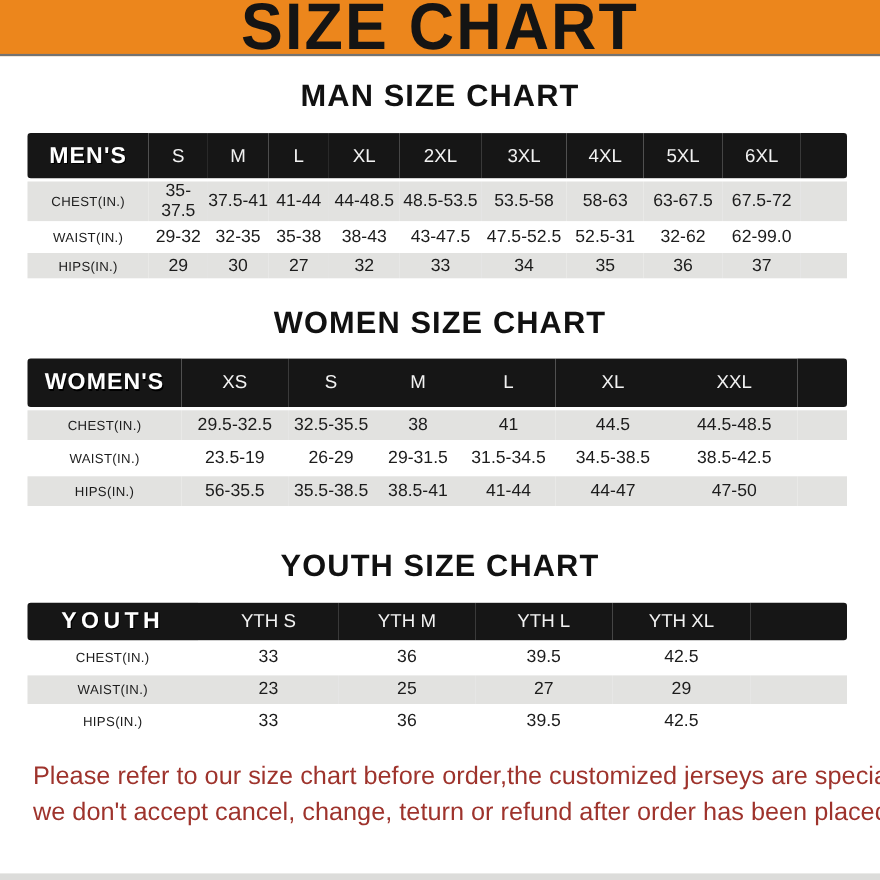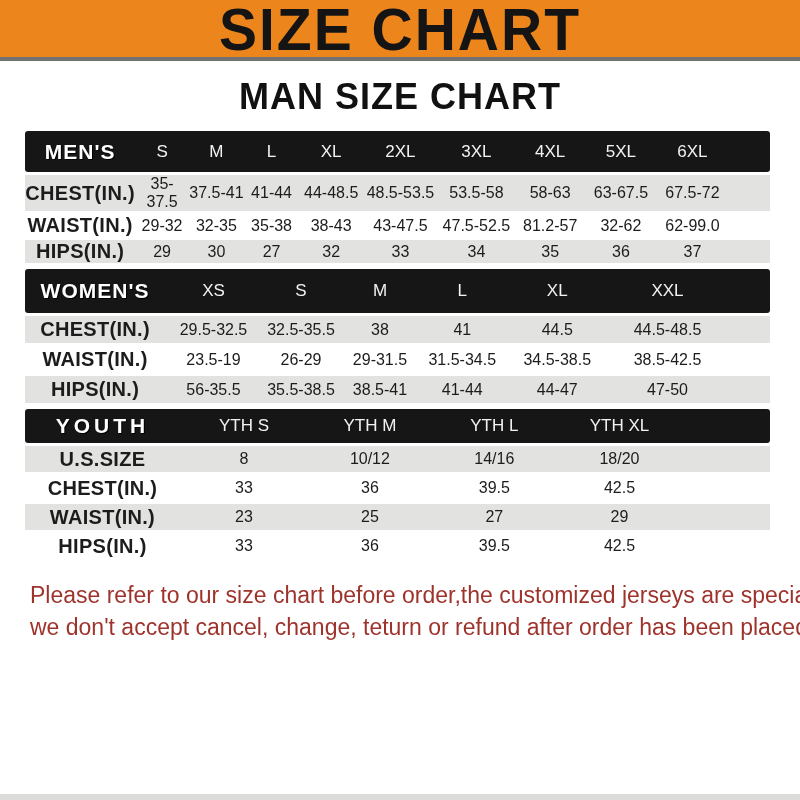--- a/index.html
+++ b/index.html
@@ -8,40 +8,40 @@
   .page {
     position: relative;
     width: 800px;
     height: 800px;
     background: #ffffff;
     overflow: hidden;
   }
 
   
   .banner {
-    height: 61px;
+    height: 51px;
     background: #EC861C;
-    border-bottom: 4px solid #737373;
+    border-bottom: 2px solid #737373;
     display: flex;
     align-items: center;
     justify-content: center;
   }
   .banner-title {
     font-size: 57px;
     font-weight: bold;
     letter-spacing: 2px;
     color: #141414;
     transform: scaleY(1.05);
     white-space: nowrap;
   }
 
   
   .section-heading {
     text-align: center;
-    font-size: 36px;
+    font-size: 28px;
     line-height: 31px;
     font-weight: bold;
     letter-spacing: 1px;
     color: #111;
   }
   .sh-0 { margin: 20px 0 16px 0; }
   .sh-1 { margin: 22px 0 14px 0; }
   .sh-2 { margin: 36px 0 15px 0; }
 
   
@@ -75,21 +75,21 @@
   .bar-1 th { height: 44px; }
   .bar-2 th { height: 34px; }
   .bar-2 .corner { letter-spacing: 4px; }
 
   tbody td {
     text-align: center;
     vertical-align: middle;
     font-size: 16px;
     color: #1c1c1c;
   }
-  .row-label { font-size: 20px; letter-spacing: 0.3px; font-weight: bold; }
+  .row-label { font-size: 12px; letter-spacing: 0.3px; }
   .row-gray td  { background: #E2E2E0; }
   .row-white td { background: #ffffff; }
   .t0 tbody td { height: 23px; }
   .t1 tbody td { height: 27px; }
   .t2 tbody td { height: 26px; }
 
   
   .footer-note {
     margin: 18px 0 0 30px;
     font-size: 23px;
@@ -159,21 +159,21 @@
             <td></td>
           </tr>
           <tr class="row-white">
             <td class="row-label">WAIST(IN.)</td>
             <td>29-32</td>
             <td>32-35</td>
             <td>35-38</td>
             <td>38-43</td>
             <td>43-47.5</td>
             <td>47.5-52.5</td>
-            <td>81.2-57</td>
+            <td>52.5-31</td>
             <td>32-62</td>
             <td>62-99.0</td>
             <td></td>
           </tr>
           <tr class="row-gray">
             <td class="row-label">HIPS(IN.)</td>
             <td>29</td>
             <td>30</td>
             <td>27</td>
             <td>32</td>
@@ -182,20 +182,21 @@
             <td>35</td>
             <td>36</td>
             <td>37</td>
             <td></td>
           </tr>
         </tbody>
     </table>
   </section>
 
   <section>
+    <h2 class="section-heading sh-1">WOMEN SIZE CHART</h2>
     <table class="size-table t1">
       <colgroup>
           <col style="width: 18.8%;">
           <col style="width: 13%;">
           <col style="width: 10.5%;">
           <col style="width: 10.7%;">
           <col style="width: 11.4%;">
           <col style="width: 14.1%;">
           <col style="width: 15.5%;">
           <col style="width: 6%;">
@@ -241,48 +242,41 @@
             <td>41-44</td>
             <td>44-47</td>
             <td>47-50</td>
             <td></td>
           </tr>
         </tbody>
     </table>
   </section>
 
   <section>
+    <h2 class="section-heading sh-2">YOUTH SIZE CHART</h2>
     <table class="size-table t2">
       <colgroup>
           <col style="width: 20.8%;">
           <col style="width: 17.2%;">
           <col style="width: 16.6%;">
           <col style="width: 16.8%;">
           <col style="width: 16.8%;">
           <col style="width: 11.8%;">
         </colgroup>
       <thead>
         <tr class="bar-2">
           <th class="corner">YOUTH</th>
         <th class="size-head">YTH S</th>
             <th class="size-head">YTH M</th>
             <th class="size-head">YTH L</th>
             <th class="size-head">YTH XL</th>
             <th class="size-head"></th>
           </tr>
       </thead>
       <tbody>
-          <tr class="row-gray">
-            <td class="row-label">U.S.SIZE</td>
-            <td>8</td>
-            <td>10/12</td>
-            <td>14/16</td>
-            <td>18/20</td>
-            <td></td>
-          </tr>
           <tr class="row-white">
             <td class="row-label">CHEST(IN.)</td>
             <td>33</td>
             <td>36</td>
             <td>39.5</td>
             <td>42.5</td>
             <td></td>
           </tr>
           <tr class="row-gray">
             <td class="row-label">WAIST(IN.)</td>

